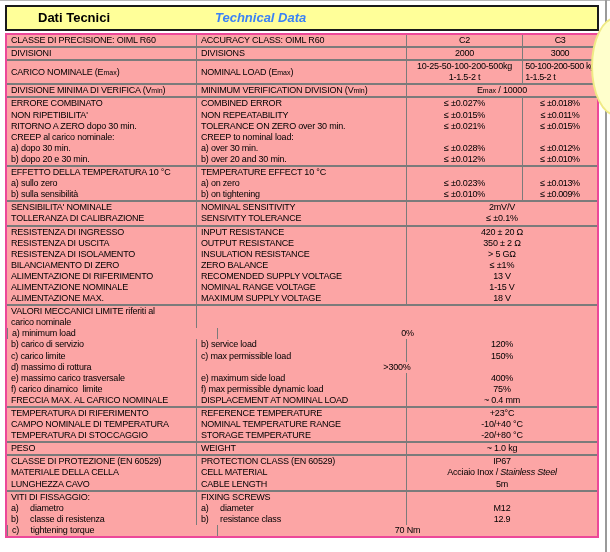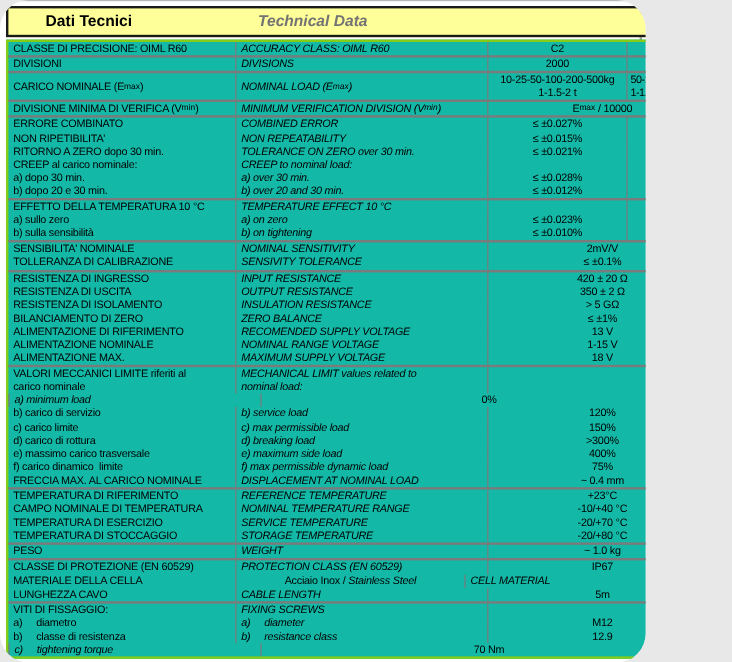--- a/index.html
+++ b/index.html
@@ -1,59 +1,58 @@
 <!DOCTYPE html>
 <html><head>
 <meta charset="utf-8">
 <style>
   html,body{margin:0;padding:0;}
   body{background:#e8e8e8;}
   .page{
-    position:relative; width:538px; height:552px; background:#ffffff;
+    position:relative; width:610px; height:552px; background:#ffffff;
     overflow:hidden; font-family:"Liberation Sans","DejaVu Sans",sans-serif;
     color:#000;
-    border-radius:24px;
   }
   .frame-top{position:absolute;top:0;left:0;width:100%;height:1px;background:#b8b8b8;}
   .frame-right{position:absolute;top:0;right:3px;width:2px;height:100%;background:#9a9a9a;}
 
   
   .title-band{
     position:absolute; left:5px; top:5px; width:594px; height:26px;
     box-sizing:border-box; border:2px solid #1a1a1a; background:#ffff99;
   }
   .title-it{
     position:absolute; left:31px; top:0; line-height:22px;
     font-size:13px; font-weight:bold; color:#000;
   }
   .title-en{
     position:absolute; left:208px; top:0; line-height:22px;
-    font-size:13px; font-weight:bold; font-style:italic; color:#737373;
+    font-size:13px; font-weight:bold; font-style:italic; color:#3b82f6;
   }
 
   
   .decor-circle{
     position:absolute; left:591px; top:17px; width:46px; height:95px;
     border-radius:50%; background:#ffffcc; border:2px solid #f0ea85; z-index:10;
   }
 
   
   .dtable{
     position:absolute; left:5px; top:33px; width:594px;
-    box-sizing:border-box; border:2px solid #84cc16; background:#14b8a6;
+    box-sizing:border-box; border:2px solid #ec4899; background:#fca5a5;
   }
   .group + .group{ border-top:2px solid #7b7b7b; }
   .row{ display:flex; align-items:stretch; }
   .cell{
     box-sizing:border-box; display:flex; align-items:center;
     font-size:9px; line-height:11.1px; letter-spacing:-0.2px;
     white-space:pre; overflow:hidden; min-height:11.1px;
   }
   .c-it{ flex:0 0 189px; padding-left:4px; }
-  .c-en{ flex:0 0 210px; padding-left:4px; font-style:italic; border-left:1px solid #7b7b7b; }
+  .c-en{ flex:0 0 210px; padding-left:4px; border-left:1px solid #7b7b7b; }
   .c-c2{ flex:0 0 116px; border-left:1px solid #7b7b7b; justify-content:center; text-align:center; }
   .c-c3{ flex:1 1 auto; border-left:1px solid #7b7b7b; justify-content:center; text-align:left; letter-spacing:-0.4px; }
   .c-val{ flex:1 1 auto; border-left:1px solid #7b7b7b; justify-content:center; text-align:center; }
   .cell sub{ font-size:7px; letter-spacing:0; }
 </style>
 </head>
 <body>
 
 <div class="page">
   <div class="frame-top"></div>
@@ -201,40 +200,38 @@
         </div>
         <div class="row">
           <div class="cell c-it">ALIMENTAZIONE MAX.</div>
           <div class="cell c-en">MAXIMUM SUPPLY VOLTAGE</div>
           <div class="cell c-val">18 V</div>
         </div>
       </div>
       <div class="group">
         <div class="row">
           <div class="cell c-it">VALORI MECCANICI LIMITE riferiti al<br>carico nominale</div>
-          <div class="cell c-en">MECHANICAL LIMIT values related to<br>nominal load:</div>
           <div class="cell c-val"></div>
         </div>
         <div class="row">
           <div class="cell c-en">a) minimum load</div>
           <div class="cell c-val">0%</div>
         </div>
         <div class="row">
           <div class="cell c-it">b) carico di servizio</div>
           <div class="cell c-en">b) service load</div>
           <div class="cell c-val">120%</div>
         </div>
         <div class="row">
           <div class="cell c-it">c) carico limite</div>
           <div class="cell c-en">c) max permissible load</div>
           <div class="cell c-val">150%</div>
         </div>
         <div class="row">
-          <div class="cell c-it">d) carico di rottura</div>
-          <div class="cell c-en">d) breaking load</div>
+          <div class="cell c-it">d) massimo di rottura</div>
           <div class="cell c-val">&gt;300%</div>
         </div>
         <div class="row">
           <div class="cell c-it">e) massimo carico trasversale</div>
           <div class="cell c-en">e) maximum side load</div>
           <div class="cell c-val">400%</div>
         </div>
         <div class="row">
           <div class="cell c-it">f) carico dinamico  limite</div>
           <div class="cell c-en">f) max permissible dynamic load</div>
@@ -251,47 +248,42 @@
           <div class="cell c-it">TEMPERATURA DI RIFERIMENTO</div>
           <div class="cell c-en">REFERENCE TEMPERATURE</div>
           <div class="cell c-val">+23°C</div>
         </div>
         <div class="row">
           <div class="cell c-it">CAMPO NOMINALE DI TEMPERATURA</div>
           <div class="cell c-en">NOMINAL TEMPERATURE RANGE</div>
           <div class="cell c-val">-10/+40 °C</div>
         </div>
         <div class="row">
-          <div class="cell c-it">TEMPERATURA DI ESERCIZIO</div>
-          <div class="cell c-en">SERVICE TEMPERATURE</div>
-          <div class="cell c-val">-20/+70 °C</div>
-        </div>
-        <div class="row">
           <div class="cell c-it">TEMPERATURA DI STOCCAGGIO</div>
           <div class="cell c-en">STORAGE TEMPERATURE</div>
           <div class="cell c-val">-20/+80 °C</div>
         </div>
       </div>
       <div class="group">
         <div class="row">
           <div class="cell c-it">PESO</div>
           <div class="cell c-en">WEIGHT</div>
           <div class="cell c-val">~ 1.0 kg</div>
         </div>
       </div>
       <div class="group">
         <div class="row">
           <div class="cell c-it">CLASSE DI PROTEZIONE (EN 60529)</div>
           <div class="cell c-en">PROTECTION CLASS (EN 60529)</div>
           <div class="cell c-val">IP67</div>
         </div>
         <div class="row">
           <div class="cell c-it">MATERIALE DELLA CELLA</div>
+          <div class="cell c-en">CELL MATERIAL</div>
           <div class="cell c-val">Acciaio Inox / <i>Stainless Steel</i></div>
-          <div class="cell c-en">CELL MATERIAL</div>
         </div>
         <div class="row">
           <div class="cell c-it">LUNGHEZZA CAVO</div>
           <div class="cell c-en">CABLE LENGTH</div>
           <div class="cell c-val">5m</div>
         </div>
       </div>
       <div class="group">
         <div class="row">
           <div class="cell c-it">VITI DI FISSAGGIO:</div>

